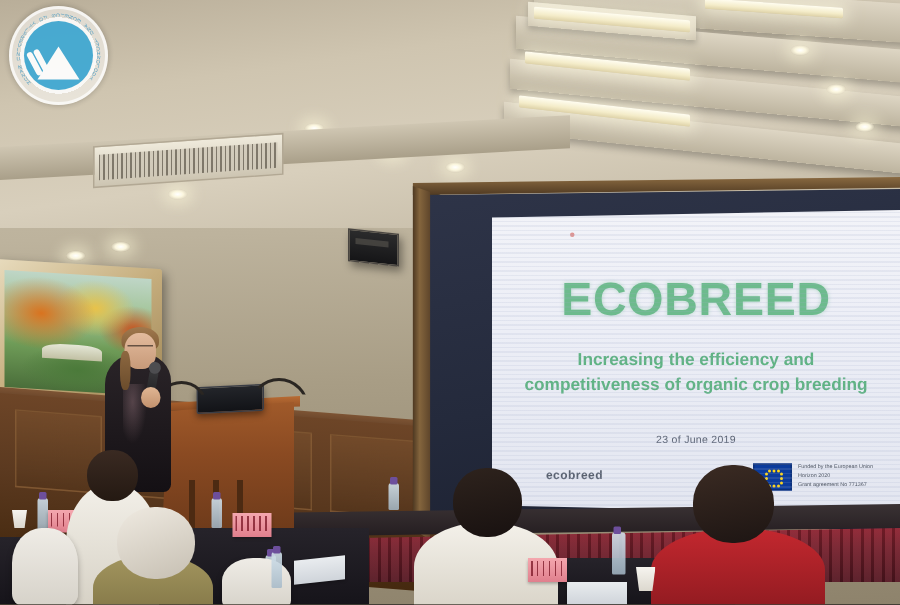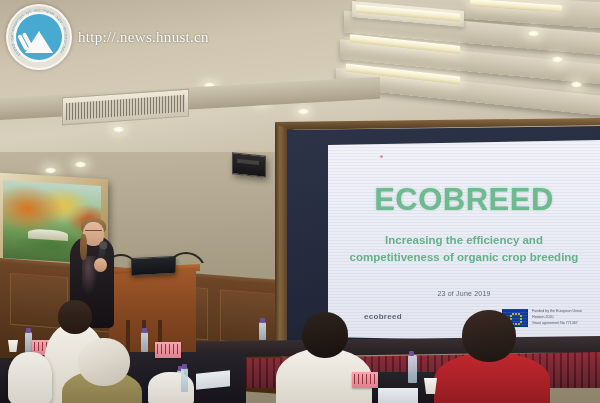--- a/index.html
+++ b/index.html
@@ -564,17 +564,16 @@
           <span style="transform: rotate(121.756deg) translate(0px, -28px) rotate(90deg);">G</span>
           <span style="transform: rotate(128deg) translate(0px, -28px) rotate(90deg);">Y</span>
         </div>
       <div class="inner">
         <div class="peak"></div>
         <div class="stroke" style="left:5px;bottom:9px;width:4px;height:17px;transform:rotate(-28deg);"></div>
         <div class="stroke" style="left:10px;bottom:9px;width:4px;height:19px;transform:rotate(-28deg);"></div>
       </div>
     </div>
     <div class="wm-text">
-      <div class="wm-url">http://.news.hnust.cn</div>
     </div>
   </div>
 
 </div>
 
 </body></html>

